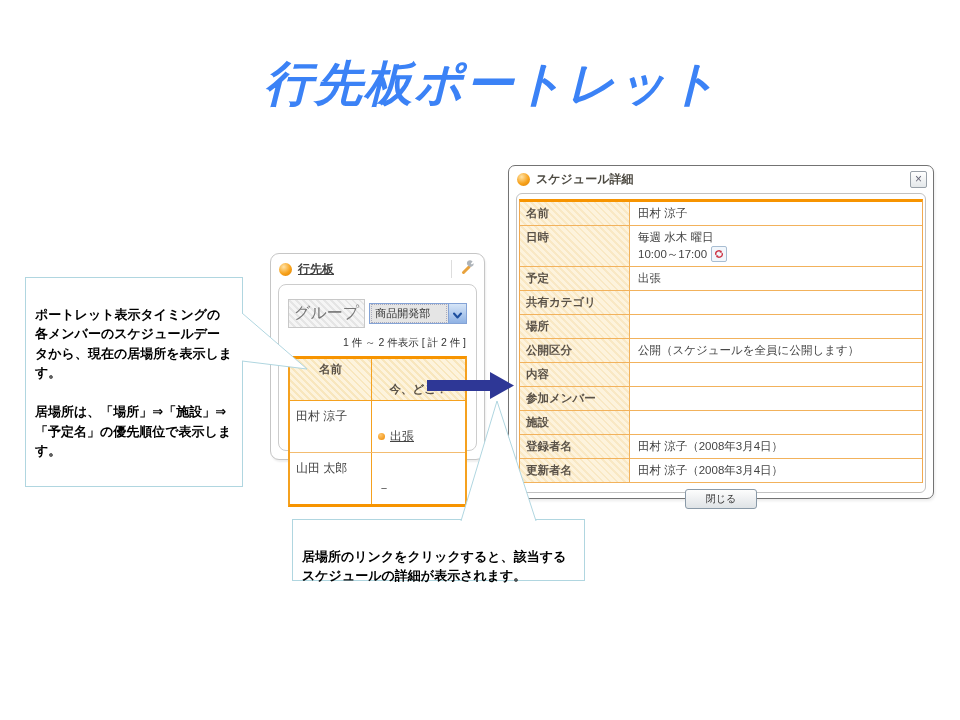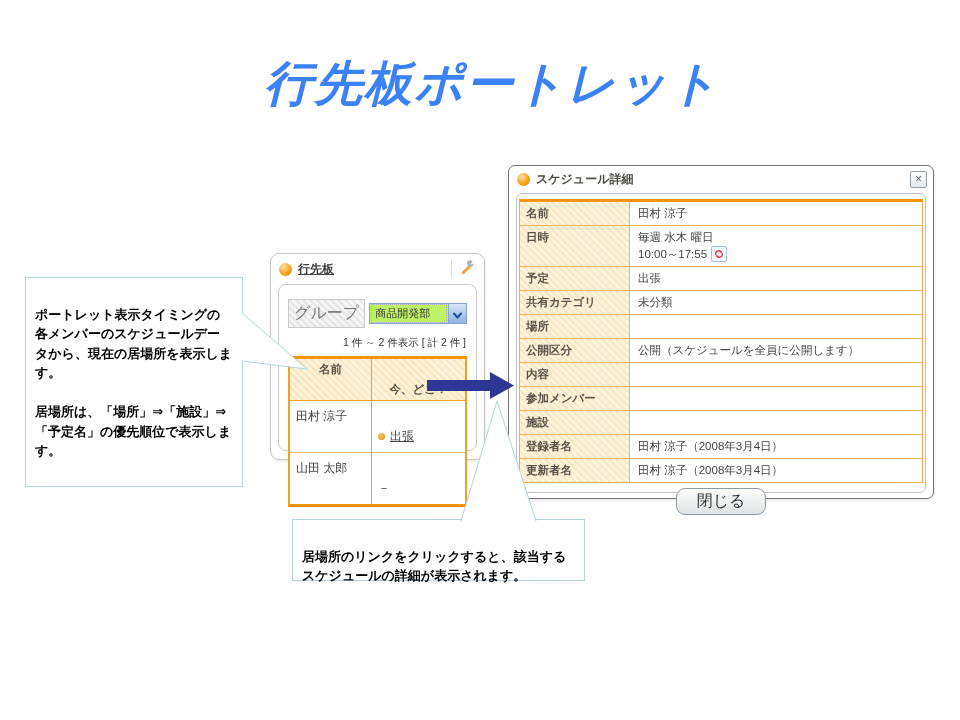--- a/index.html
+++ b/index.html
@@ -23,21 +23,21 @@
   .ball{width:13px;height:13px;border-radius:50%;flex:0 0 13px;
     background:radial-gradient(circle at 36% 30%, #ffe2a6 0%, #f7a21b 55%, #dd7e00 100%);}
   .portlet-title{margin-left:6px;font-size:12px;font-weight:bold;color:#404040;text-decoration:underline;cursor:pointer;}
   .portlet-tools{margin-left:auto;display:flex;align-items:center;border-left:1px solid #ddd;padding-left:8px;height:18px;}
   .portlet-panel{margin:0 7px;height:167px;border:1px solid #ccc;border-radius:8px;box-sizing:border-box;
     padding:14px 9px 8px;}
   .group-row{display:flex;align-items:center;}
   .group-label{background:repeating-linear-gradient(45deg,#f5f5f5 0 3px,#e5e5e5 3px 5px);
     border:1px solid #c8c8c8;padding:3px 5px;font-size:16px;color:#777;}
   .select{display:flex;align-items:center;margin-left:4px;flex:1;height:21px;border:1px solid #84a3d6;
-    background:#bef264;box-sizing:border-box;cursor:pointer;}
+    background:#e5e5e5;box-sizing:border-box;cursor:pointer;}
   .select-text{flex:1;font-size:11px;color:#333;padding:1px 3px;margin:1px;border:1px dotted #aab;
     white-space:nowrap;overflow:hidden;}
   .select-btn{width:17px;align-self:stretch;border-left:1px solid #84a3d6;
     background:linear-gradient(#d6e5f7,#8fb2e4);display:flex;align-items:center;justify-content:center;}
   .count-line{font-size:10.5px;color:#333;text-align:right;margin:8px 1px 6px 0;}
   .mini-table{border-left:2px solid #f5a11f;border-right:2px solid #f5a11f;
     border-top:3px solid #f79400;border-bottom:3px solid #f79400;}
   .mt-head{display:flex;background:repeating-linear-gradient(45deg,#fdf3dd 0 3px,#f8e6bd 3px 5px);
     border-bottom:1px solid #f5a11f;}
   .mt-head .c1,.mt-head .c2{font-size:11.5px;font-weight:bold;color:#5a5248;text-align:center;padding:3px 0;}
@@ -63,22 +63,22 @@
   .dtable{border-top:3px solid #f79400;border-left:1px solid #f2a94f;border-right:1px solid #f2a94f;}
   .drow{display:flex;border-bottom:1px solid #f2b25c;min-height:23px;}
   .dlabel{width:110px;flex:0 0 110px;box-sizing:border-box;border-right:1px solid #f2b25c;
     background:repeating-linear-gradient(45deg,#fdf3dd 0 3px,#f9e8c4 3px 5px);
     font-size:11.5px;font-weight:bold;color:#5a5248;padding:4px 6px;}
   .dvalue{flex:1;font-size:11.5px;color:#444;padding:4px 8px;}
   .time-line{display:flex;align-items:center;margin-top:1px;}
   .repeat-icon{display:inline-flex;width:14px;height:14px;border:1px solid #a8bdd2;background:#f2f7fc;
     border-radius:2px;margin-left:4px;align-items:center;justify-content:center;cursor:pointer;}
   .dialog-footer{text-align:center;padding:5px 0 4px;}
-  .close-button{display:inline-block;border:1px solid #8a9aa8;border-radius:9px;
-    background:linear-gradient(#fdfdfd,#dfe3e6);font-size:16px;color:#333;padding:2px 20px;cursor:pointer;}
+  .close-button{display:inline-block;border:1px solid #8a9aa8;border-radius:3px;
+    background:linear-gradient(#fdfdfd,#dfe3e6);font-size:10px;color:#333;padding:2px 20px;cursor:pointer;}
   .orange-bar{height:3px;background:#f79400;margin-top:auto;}
 
   
   .overlay{position:absolute;left:0;top:0;width:960px;height:720px;pointer-events:none;}
 </style>
 </head>
 <body>
 <div class="canvas">
 
   <div class="slide-title">行先板ポートレット</div>
@@ -151,39 +151,38 @@
       <div class="dtable">
         <div class="drow">
           <div class="dlabel">名前</div>
           <div class="dvalue">田村 涼子</div>
         </div>
         <div class="drow" style="min-height:37px">
           <div class="dlabel">日時</div>
           <div class="dvalue">
             <div>毎週 水木 曜日</div>
             <div class="time-line">
-              <span>10:00～17:55</span>
+              <span>10:00～17:00</span>
               <span class="repeat-icon">
                 <svg width="10" height="10" viewBox="0 0 10 10">
                   <path d="M2 6 A3 3 0 0 1 7.4 3.4" fill="none" stroke="#cc3344" stroke-width="1.3"></path>
                   <path d="M7.4 1.6 L7.6 3.8 L5.5 3.3 Z" fill="#cc3344"></path>
                   <path d="M8 4 A3 3 0 0 1 2.6 6.6" fill="none" stroke="#cc3344" stroke-width="1.3"></path>
                   <path d="M2.6 8.4 L2.4 6.2 L4.5 6.7 Z" fill="#cc3344"></path>
                 </svg>
               </span>
             </div>
           </div>
         </div>
         <div class="drow">
           <div class="dlabel">予定</div>
           <div class="dvalue">出張</div>
         </div>
         <div class="drow">
           <div class="dlabel">共有カテゴリ</div>
-          <div class="dvalue">未分類</div>
         </div>
         <div class="drow">
           <div class="dlabel">場所</div>
           <div class="dvalue"></div>
         </div>
         <div class="drow">
           <div class="dlabel">公開区分</div>
           <div class="dvalue">公開（スケジュールを全員に公開します）</div>
         </div>
         <div class="drow">

